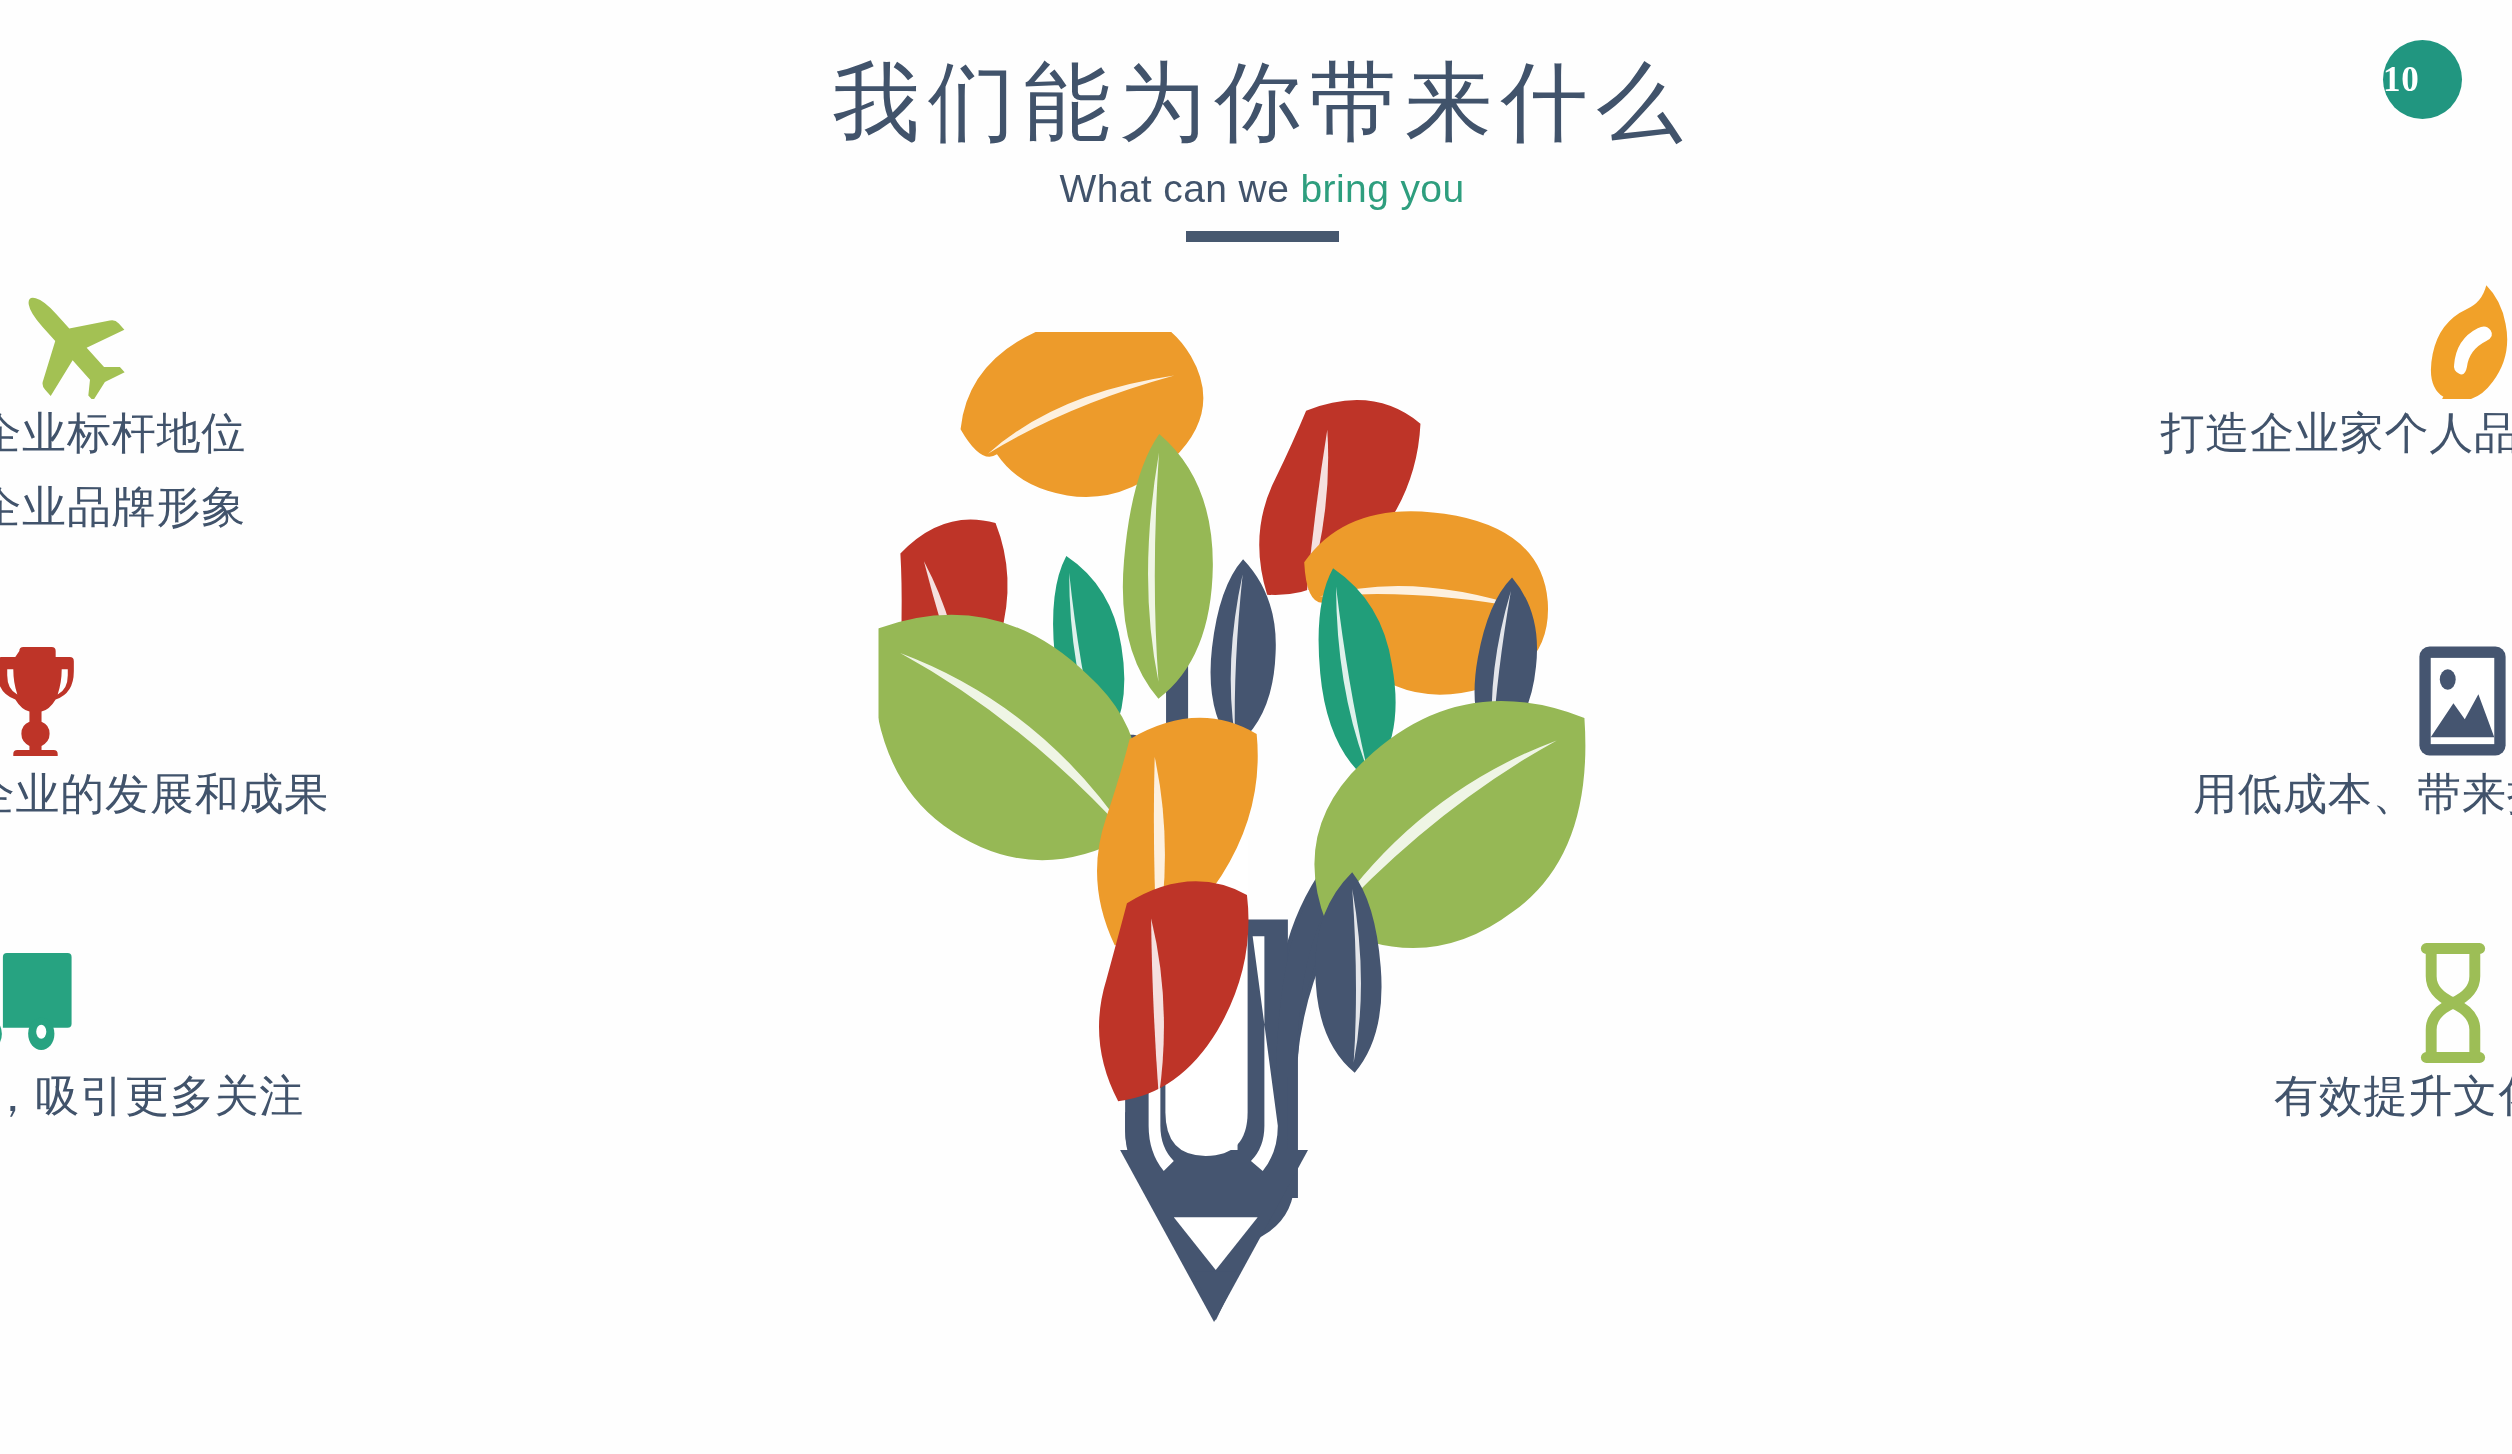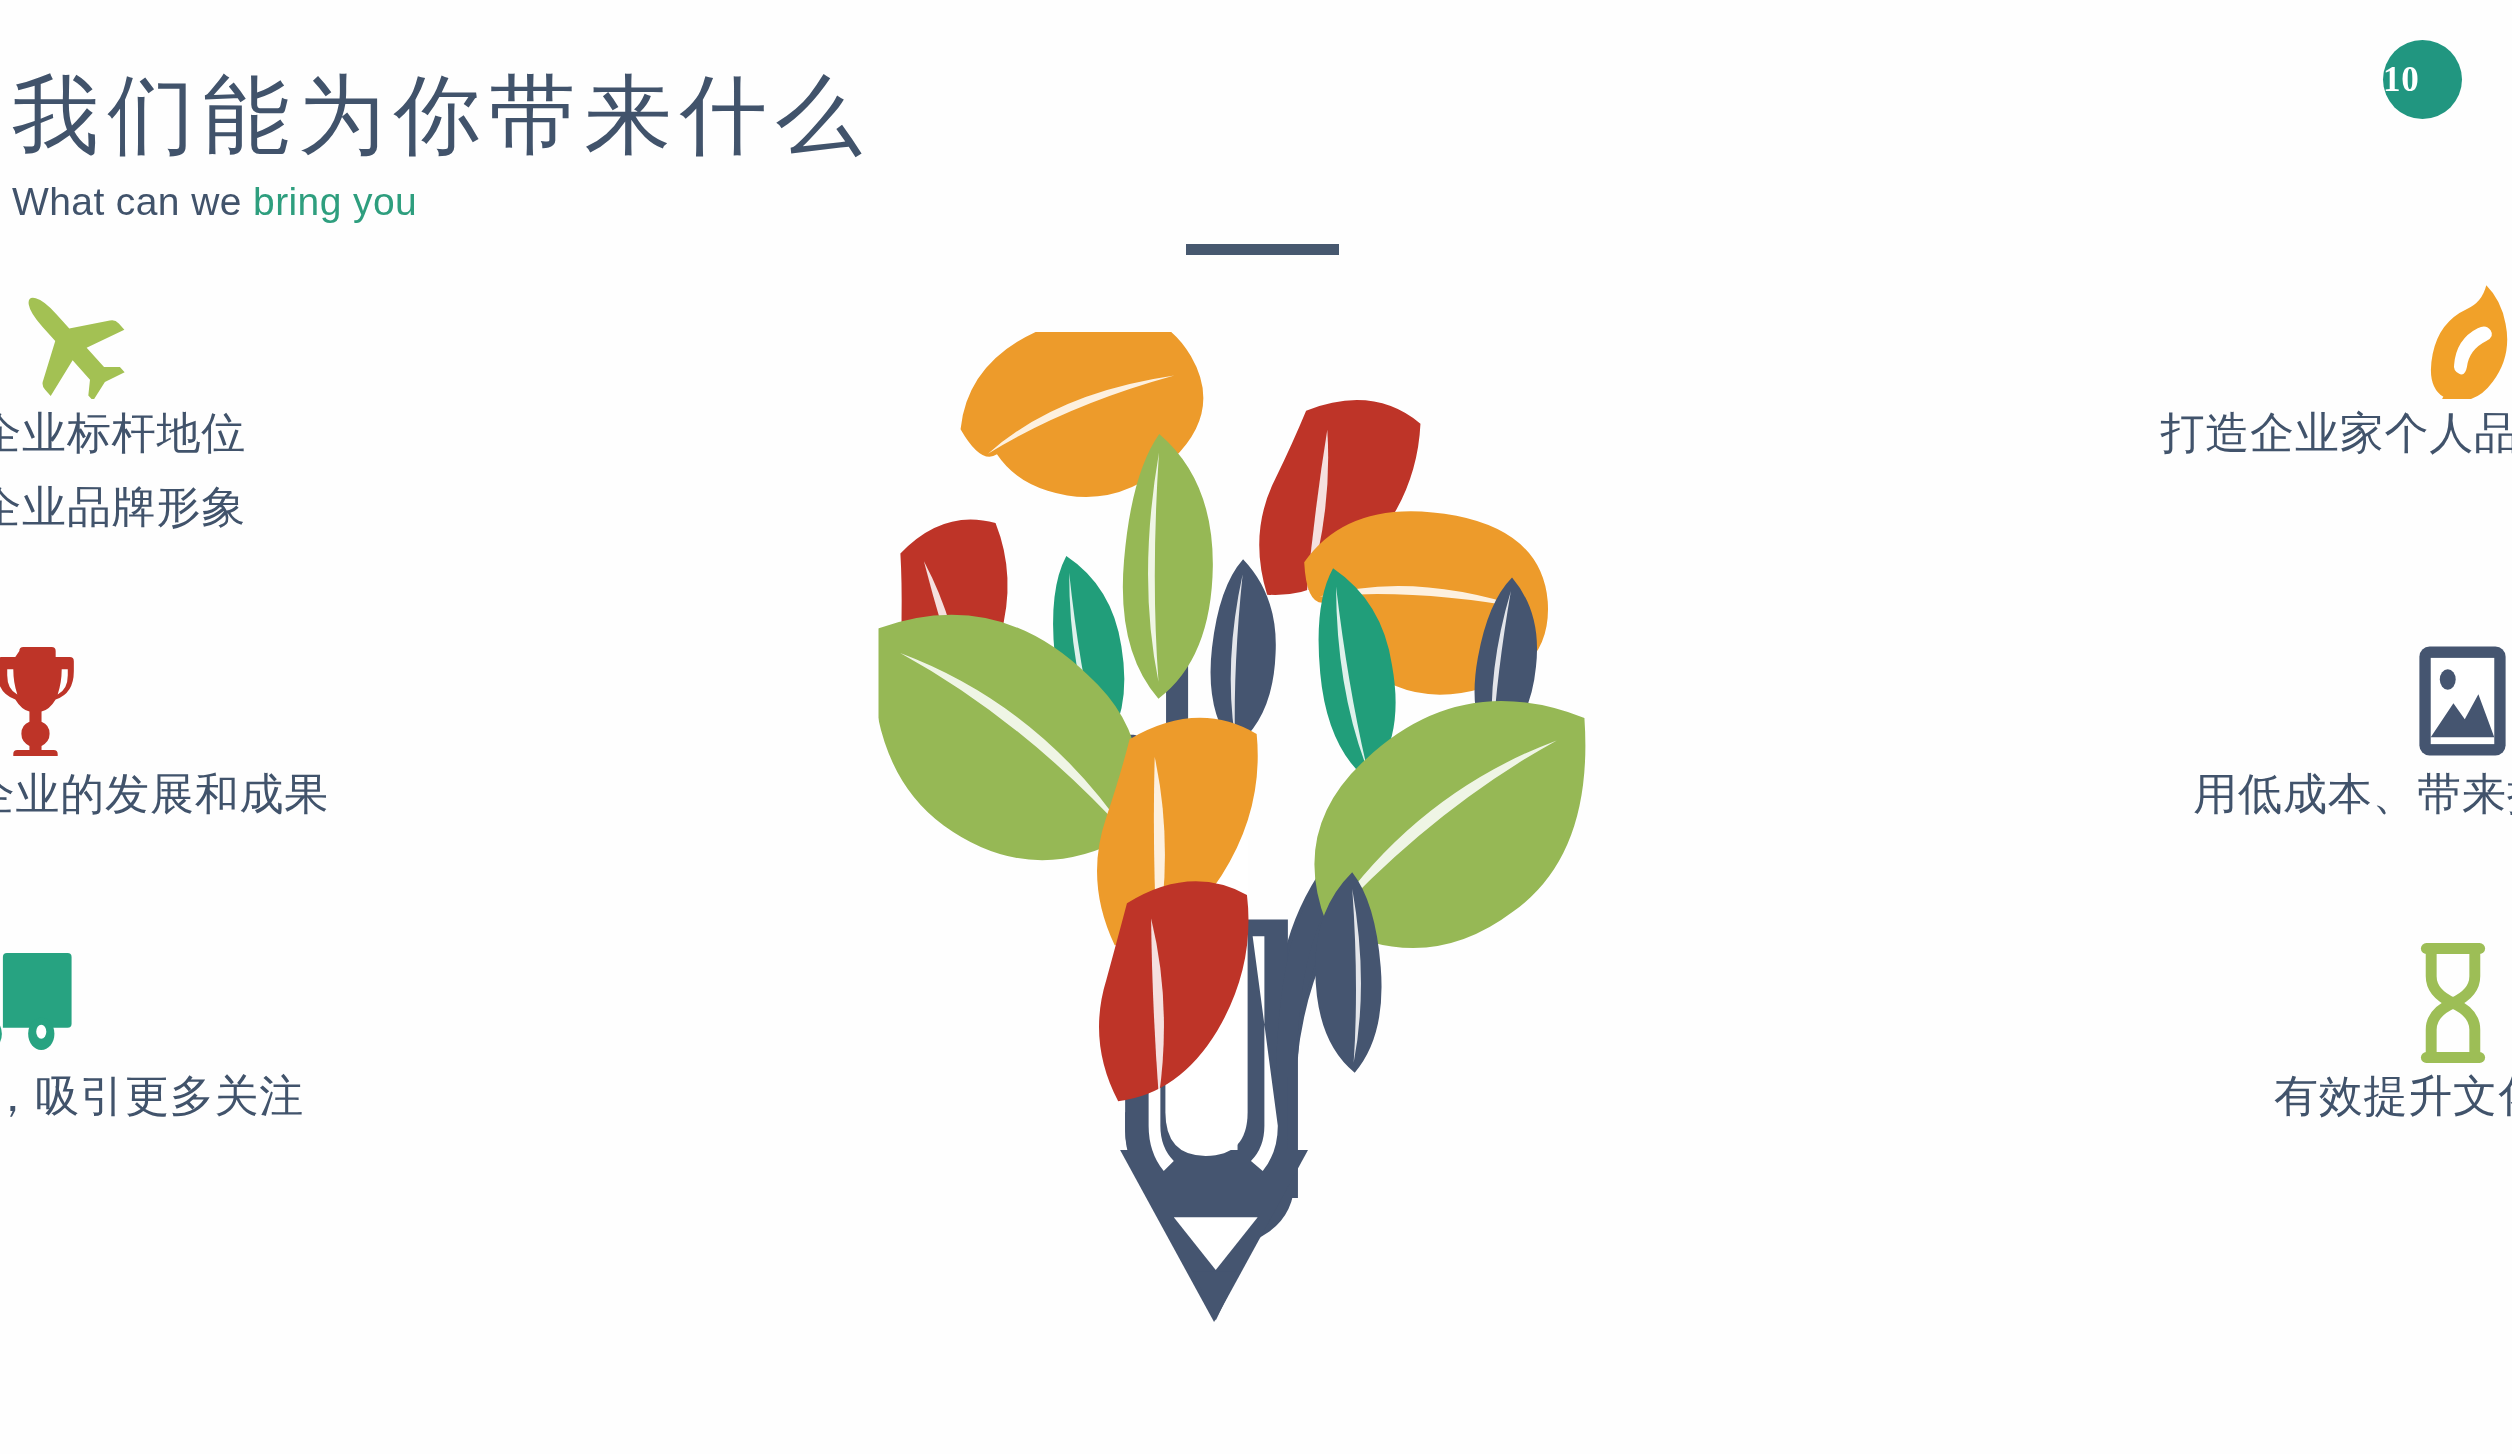--- a/index.html
+++ b/index.html
@@ -17,22 +17,22 @@
     width:79px; height:79px; border-radius:50%;
     background:#219680;
     display:flex; align-items:center; 
     color:#ffffff; font-size:35px; font-weight:bold;
     font-family:"Liberation Serif", serif;
     letter-spacing:0.8px;
   }
 
   
   .title-block{
-    position:absolute; top:65px; left:0; right:0;
-    pointer-events:none;padding-left:12px;
+    position:absolute; top:52px; left:0; right:0;
+    text-align:center; pointer-events:none;padding-left:12px;
   }
   .title-cn{
     font-family:"Liberation Serif", serif;
     font-size:87px; line-height:1.18;
     color:#41536B; letter-spacing:8.4px;
     font-weight:normal;
     white-space:nowrap;
   }
   .subtitle{
     margin-top:13.4px;

